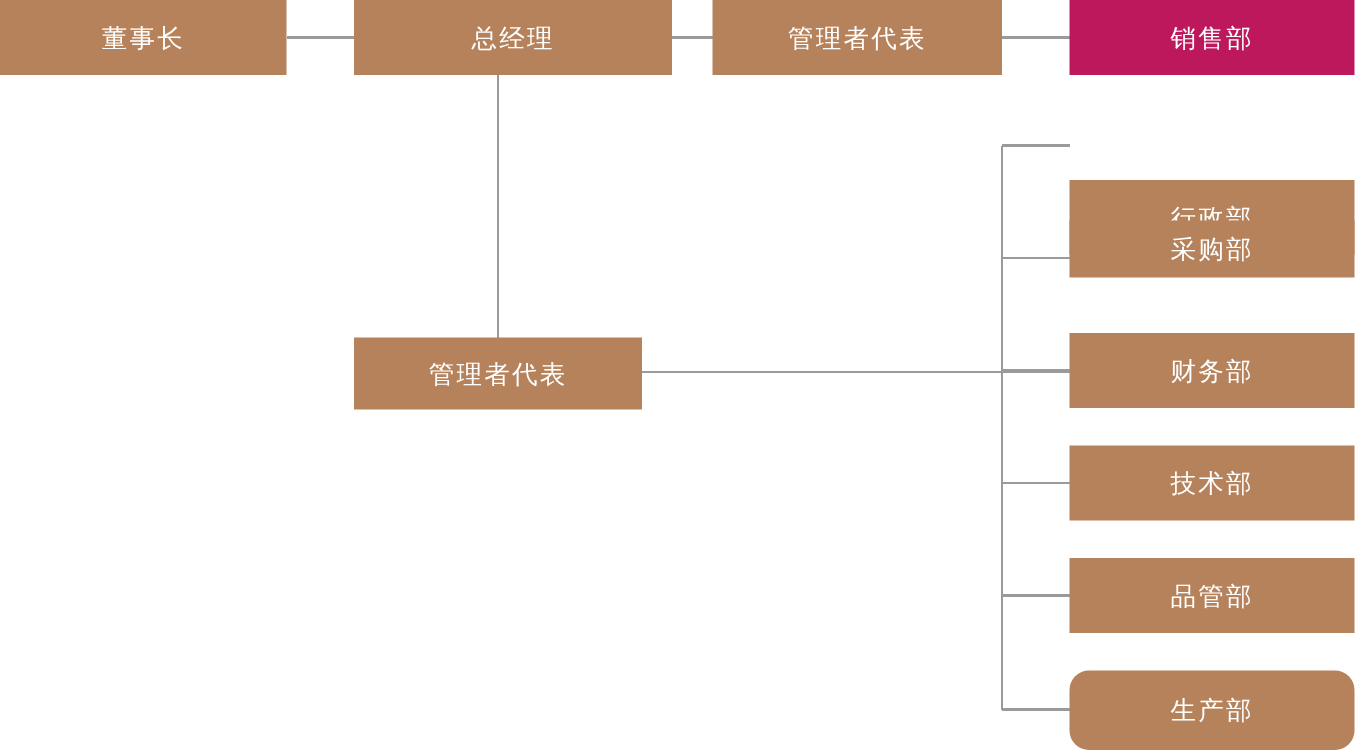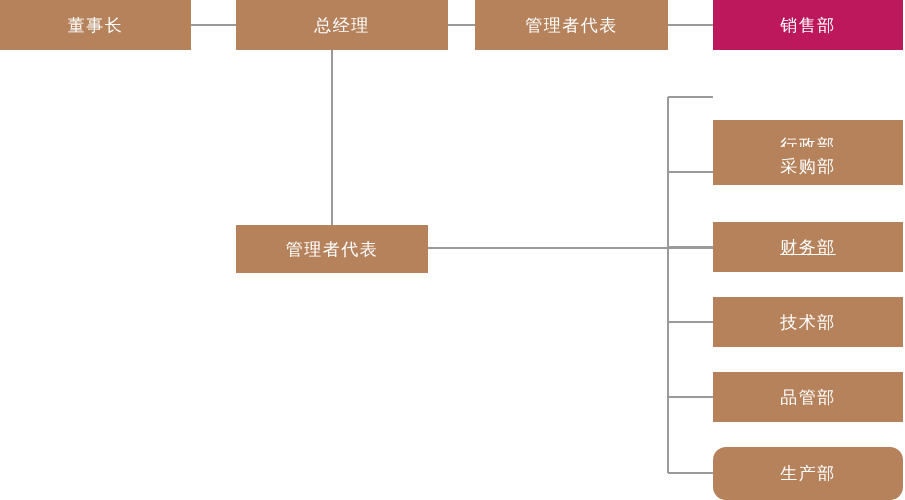--- a/index.html
+++ b/index.html
@@ -79,21 +79,21 @@
       </div>
       <div class="node-box" style="left: 236px; top: 225px; width: 192px; height: 48px; background: rgb(181, 130, 92); color: rgb(255, 255, 255);">
         <span class="node-label">管理者代表</span>
       </div>
       <div class="node-box" style="left: 713px; top: 72px; width: 190px; height: 50px; background: rgb(181, 130, 92); color: rgb(255, 255, 255); margin-top: 48px;">
         <span class="node-label">行政部</span>
       </div>
       <div class="node-box" style="left: 713px; top: 147px; width: 190px; height: 38px; background: rgb(181, 130, 92); color: rgb(255, 255, 255);">
         <span class="node-label">采购部</span>
       </div>
-      <div class="node-box" style="left: 713px; top: 222px; width: 190px; height: 50px; background: rgb(181, 130, 92); color: rgb(255, 255, 255); text-decoration: underline;">
+      <div class="node-box" style="left: 713px; top: 222px; width: 190px; height: 50px; background: rgb(181, 130, 92); color: rgb(255, 255, 255);">
         <span class="node-label">财务部</span>
       </div>
       <div class="node-box" style="left: 713px; top: 297px; width: 190px; height: 50px; background: rgb(181, 130, 92); color: rgb(255, 255, 255); align-items: center;">
         <span class="node-label">技术部</span>
       </div>
       <div class="node-box" style="left: 713px; top: 372px; width: 190px; height: 50px; background: rgb(181, 130, 92); color: rgb(255, 255, 255);">
         <span class="node-label">品管部</span>
       </div>
       <div class="node-box" style="left: 713px; top: 447px; width: 190px; height: 53px; background: rgb(181, 130, 92); color: rgb(255, 255, 255); border-radius: 13px;">
         <span class="node-label">生产部</span>

